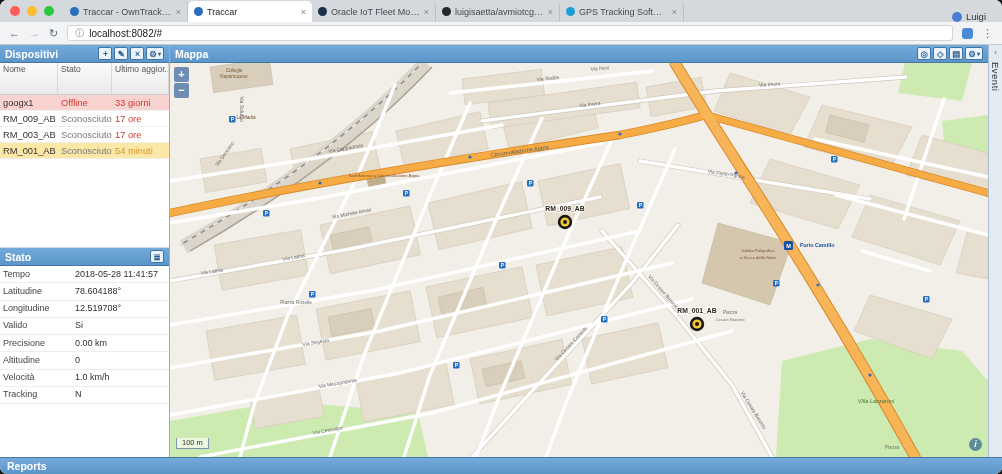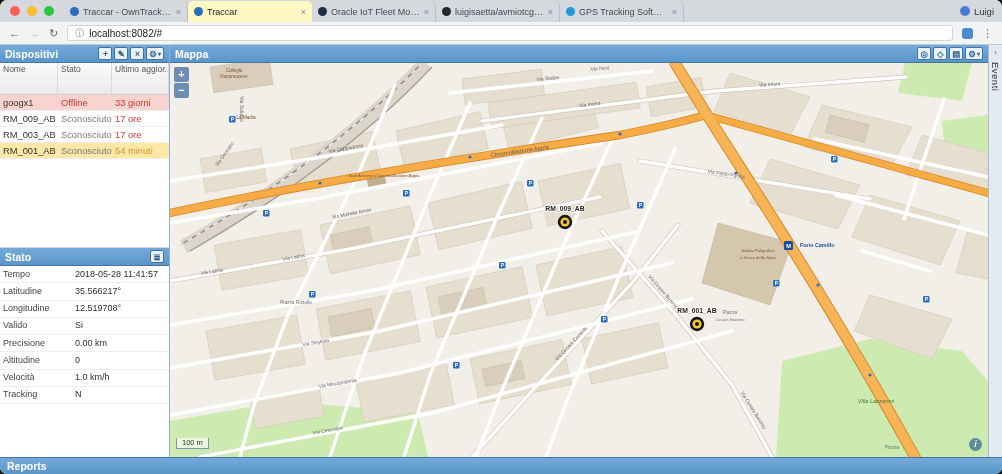--- a/index.html
+++ b/index.html
@@ -6,25 +6,25 @@
   body{background:#1f1f1f;font-family:"Liberation Sans",sans-serif;-webkit-font-smoothing:antialiased}
   .window{position:relative;width:1002px;height:474px;margin:0 auto;border-radius:7px;overflow:hidden;background:#fff;box-shadow:0 0 0 1px #000}
 
   
   .tabbar{position:absolute;left:0;top:0;right:0;height:22px;background:#d5d8dd;display:flex;align-items:flex-end}
   .lights{display:flex;gap:7px;align-items:center;height:22px;padding:0 10px}
   .light{width:10px;height:10px;border-radius:50%}
   .light.red{background:#ff5f57}.light.yellow{background:#febc2e}.light.green{background:#2ac840}
   .tabs{display:flex;height:22px;align-items:flex-end}
   .tab{width:124px;height:21px;display:flex;align-items:center;gap:4px;padding:0 6px;border-radius:5px 5px 0 0;font-size:9px;color:#454a4f;border-right:1px solid #bcbfc4}
-  .tab.active{background:#fef9c3;color:#202124;border-right:none}
+  .tab.active{background:#ffffff;color:#202124;border-right:none}
   .favicon{width:9px;height:9px;border-radius:50%;flex:none}
   .tab-title{flex:1;overflow:hidden;white-space:nowrap;text-overflow:ellipsis}
   .tab-close{color:#80868b;font-size:9px;flex:none}
-  .profile{margin-left:auto;display:flex;align-items:center;gap:4px;padding-right:8px;font-size:9.5px;color:#333;height:22px}
+  .profile{margin-left:auto;display:flex;align-items:flex-end;gap:4px;padding-right:16px;font-size:9.5px;color:#333;height:22px}
   .profile-icon{width:10px;height:10px;border-radius:50%;background:#4b7bd4}
 
   .addressbar{position:absolute;left:0;top:22px;right:0;height:23px;background:#f1f3f4;border-bottom:1px solid #c6c8cb;display:flex;align-items:center;gap:9px;padding:0 9px}
   .nav-icon{font-size:11px;color:#5f6368;line-height:1}
   .nav-icon.disabled{color:#b7babd}
   .url-pill{flex:1;height:16px;background:#fff;border:1px solid #d2d4d7;border-radius:3px;display:flex;align-items:center;gap:5px;padding:0 7px;font-size:10px;color:#202124}
   .info-icon{color:#80868b;font-size:9px}
   .ext-icon{width:11px;height:11px;border-radius:3px;background:#4b8bd4;flex:none}
   .menu-icon{color:#5f6368;font-size:11px}
 
@@ -194,21 +194,21 @@
                 <span>≣</span>
               </span>
           </span>
         </div>
         <div class="srow">
             <span class="attr">Tempo</span>
             <span class="val">2018-05-28 11:41:57</span>
           </div>
         <div class="srow">
             <span class="attr">Latitudine</span>
-            <span class="val">35.566217°</span>
+            <span class="val">78.604188°</span>
           </div>
         <div class="srow">
             <span class="attr">Longitudine</span>
             <span class="val">12.519708°</span>
           </div>
         <div class="srow">
             <span class="attr">Valido</span>
             <span class="val">Si</span>
           </div>
         <div class="srow">

